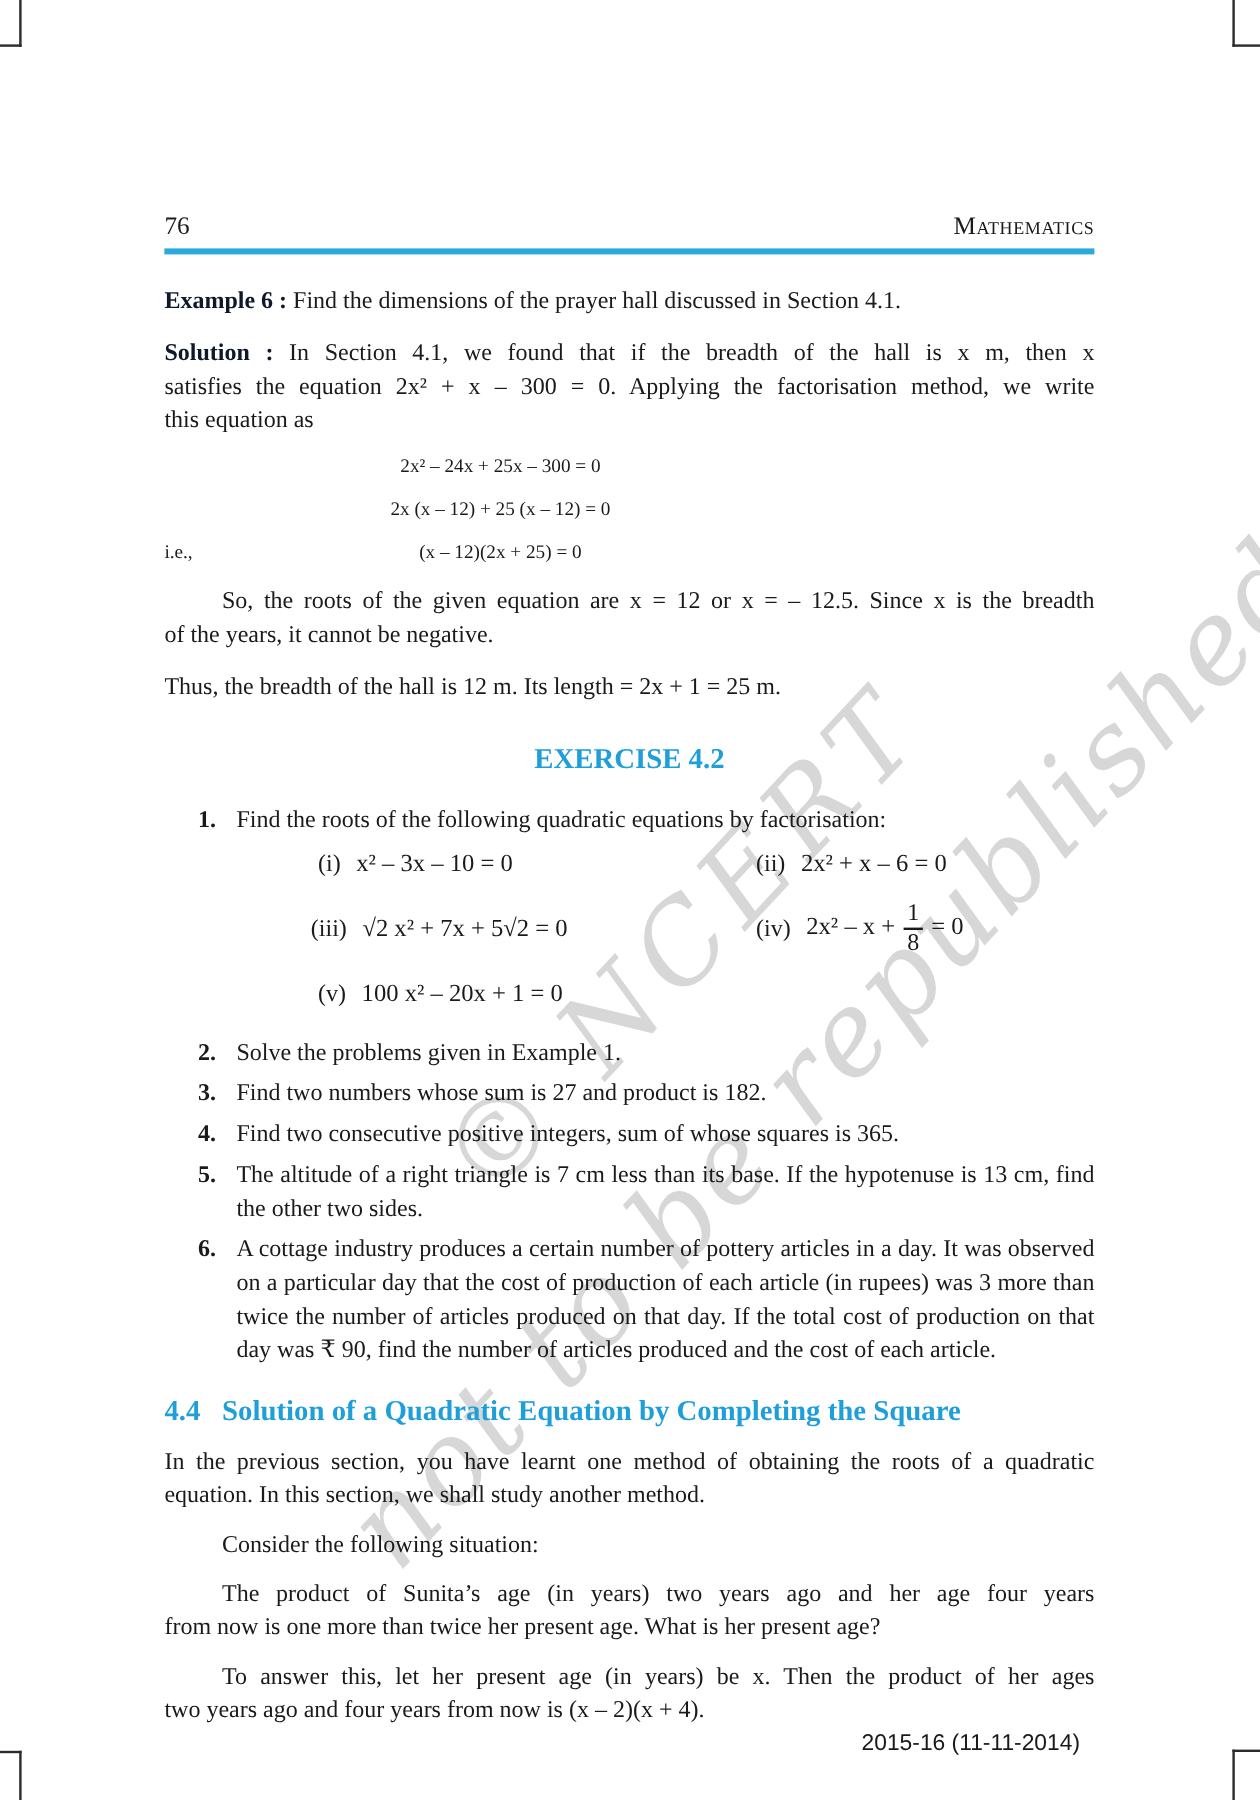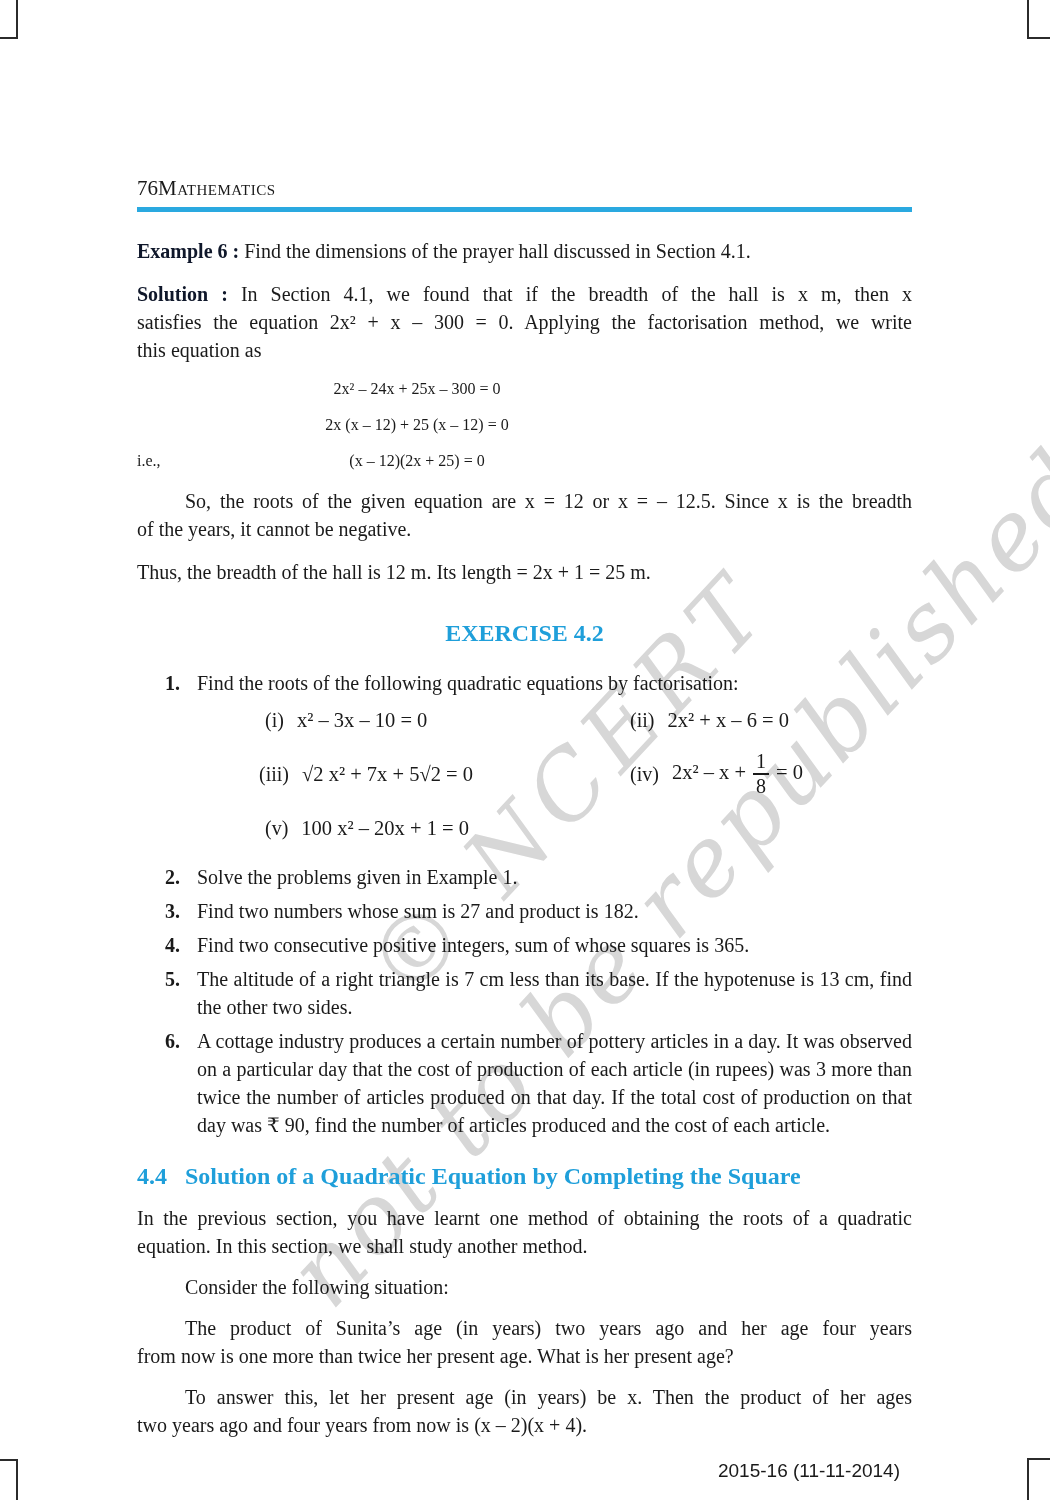--- a/index.html
+++ b/index.html
@@ -38,21 +38,21 @@
   .content {
     position: absolute;
     left: 137px;
     top: 176px;
     width: 775px;
     z-index: 1;
     font-size: 20px;
     line-height: 28px;
   }
 
-  .hdr { display: flex; align-items: baseline; line-height: 24px; }
+  .hdr { display: flex; justify-content: space-between; align-items: baseline; line-height: 24px; }
   .hdr .pgnum { font-size: 21px; }
   .hdr .book { font-variant: small-caps; font-size: 21px; letter-spacing: 0.5px; }
   .rule { margin-top: 7px; height: 5px; background: #2aa9e0; }
 
   .accent { color: #0f172a; font-weight: bold; }
 
   .jl { text-align: justify; text-align-last: justify; }
   .ll { text-align: left; }
   .ind { text-indent: 48px; }
 
@@ -85,21 +85,21 @@
   .frac .den { padding: 1px 3px 0; }
 
   .sec-head { margin-top: 22px; font-size: 24px; line-height: 30px; font-weight: bold; color: #1f9fda; display: flex; }
   .sec-head .sec-num { margin-right: 18px; }
 
   .para { margin-top: 13px; }
 
   .footer {
     position: absolute;
     right: 150px;
-    bottom: 18px;
+    bottom: 36px;
     z-index: 1;
     font-family: "Liberation Sans", "DejaVu Sans", sans-serif;
     font-size: 19px;
     color: #1a1a1a;
   }
 </style>
 </head>
 <body>
 
 <div id="page">

